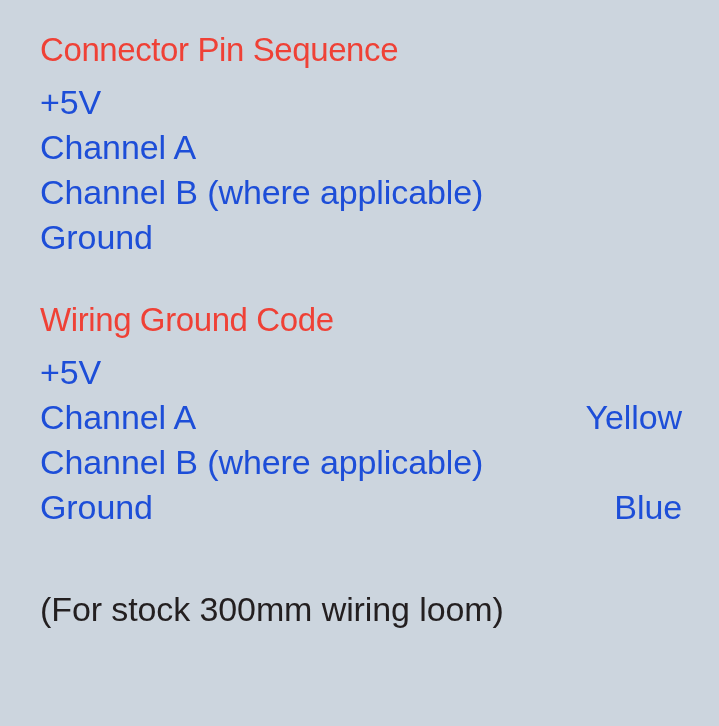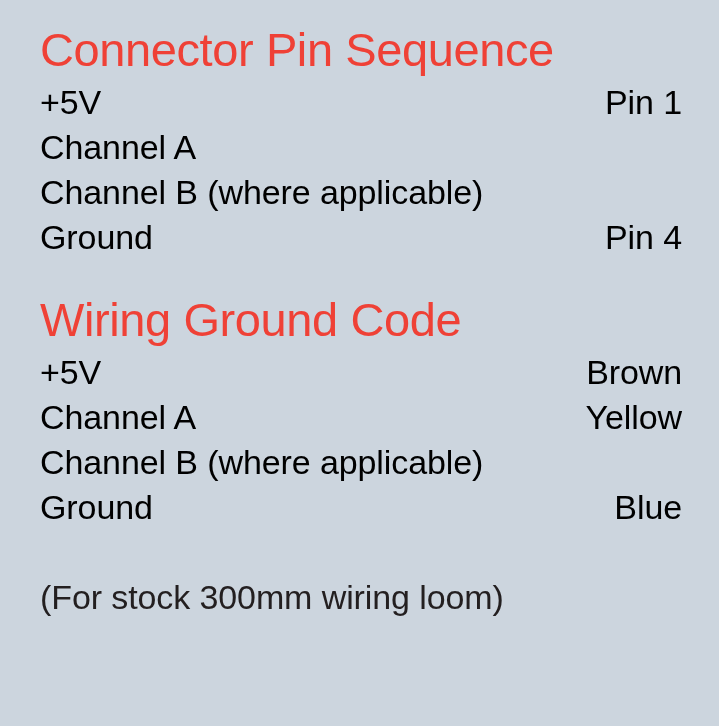--- a/index.html
+++ b/index.html
@@ -22,87 +22,84 @@
     padding: 22px 37px 0 40px;
   }
   .section {
     display: block;
   }
   .section-gap {
     height: 32px;
   }
   .heading {
     color: #ef4136;
-    font-size: 47px;
+    font-size: 33px;
     line-height: 56px;
     font-weight: 400;
     letter-spacing: -0.4px;
     white-space: nowrap;
     margin: 0 0 2px 0;
   }
   .row {
     display: flex;
     align-items: baseline;
     justify-content: space-between;
-    color: #000000;
+    color: #1d4ed8;
     font-size: 34px;
     line-height: 45px;
     font-weight: 400;
     letter-spacing: -0.1px;
     white-space: nowrap;
   }
   .row .label {
     text-align: left;
   }
   .row .value {
     text-align: right;
     padding-left: 18px;
   }
   .footnote {
     color: #231f20;
     font-size: 34px;
     line-height: 45px;
     font-weight: 400;
     letter-spacing: -0.1px;
     white-space: nowrap;
-    margin-top: 45px;
+    margin-top: 57px;
   }
 </style>
 </head>
 <body>
 
 <div class="sheet">
 
   <div class="section">
     <div class="heading">Connector Pin Sequence</div>
 
     <div class="row">
       <span class="label">+5V</span>
-      <span class="value">Pin 1</span>
     </div>
     <div class="row">
       <span class="label">Channel A</span>
     </div>
     <div class="row">
       <span class="label">Channel B (where applicable)</span>
     </div>
     <div class="row">
       <span class="label">Ground</span>
-      <span class="value">Pin 4</span>
     </div>
   </div>
 
   <div class="section-gap"></div>
 
   <div class="section">
     <div class="heading">Wiring Ground Code</div>
 
     <div class="row">
       <span class="label">+5V</span>
-      <span class="value">Brown</span>
     </div>
     <div class="row">
       <span class="label">Channel A</span>
       <span class="value">Yellow</span>
     </div>
     <div class="row">
       <span class="label">Channel B (where applicable)</span>
     </div>
     <div class="row">
       <span class="label">Ground</span>

